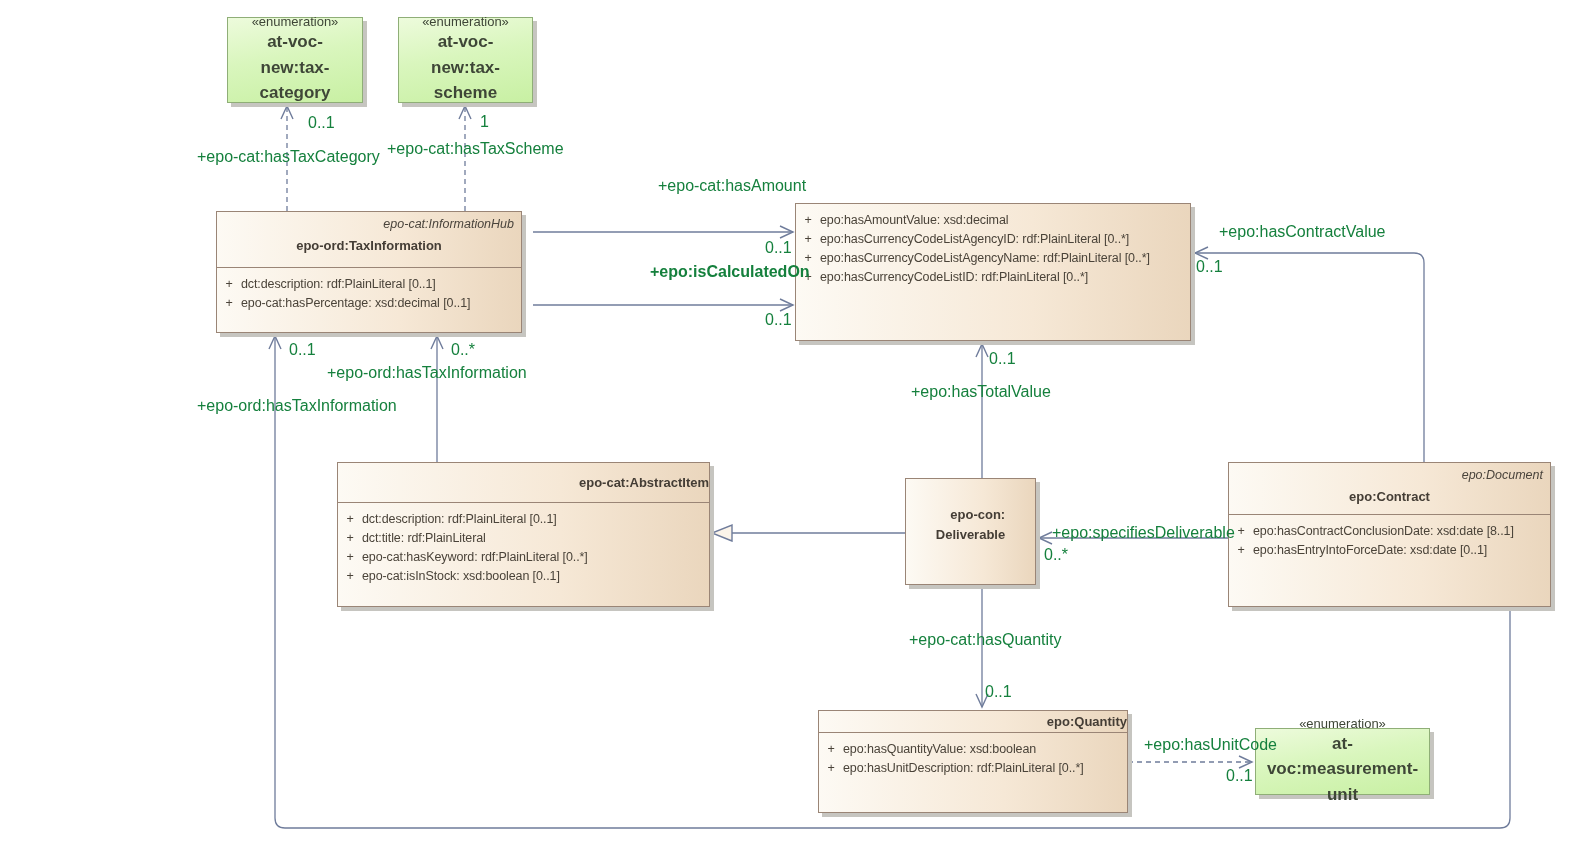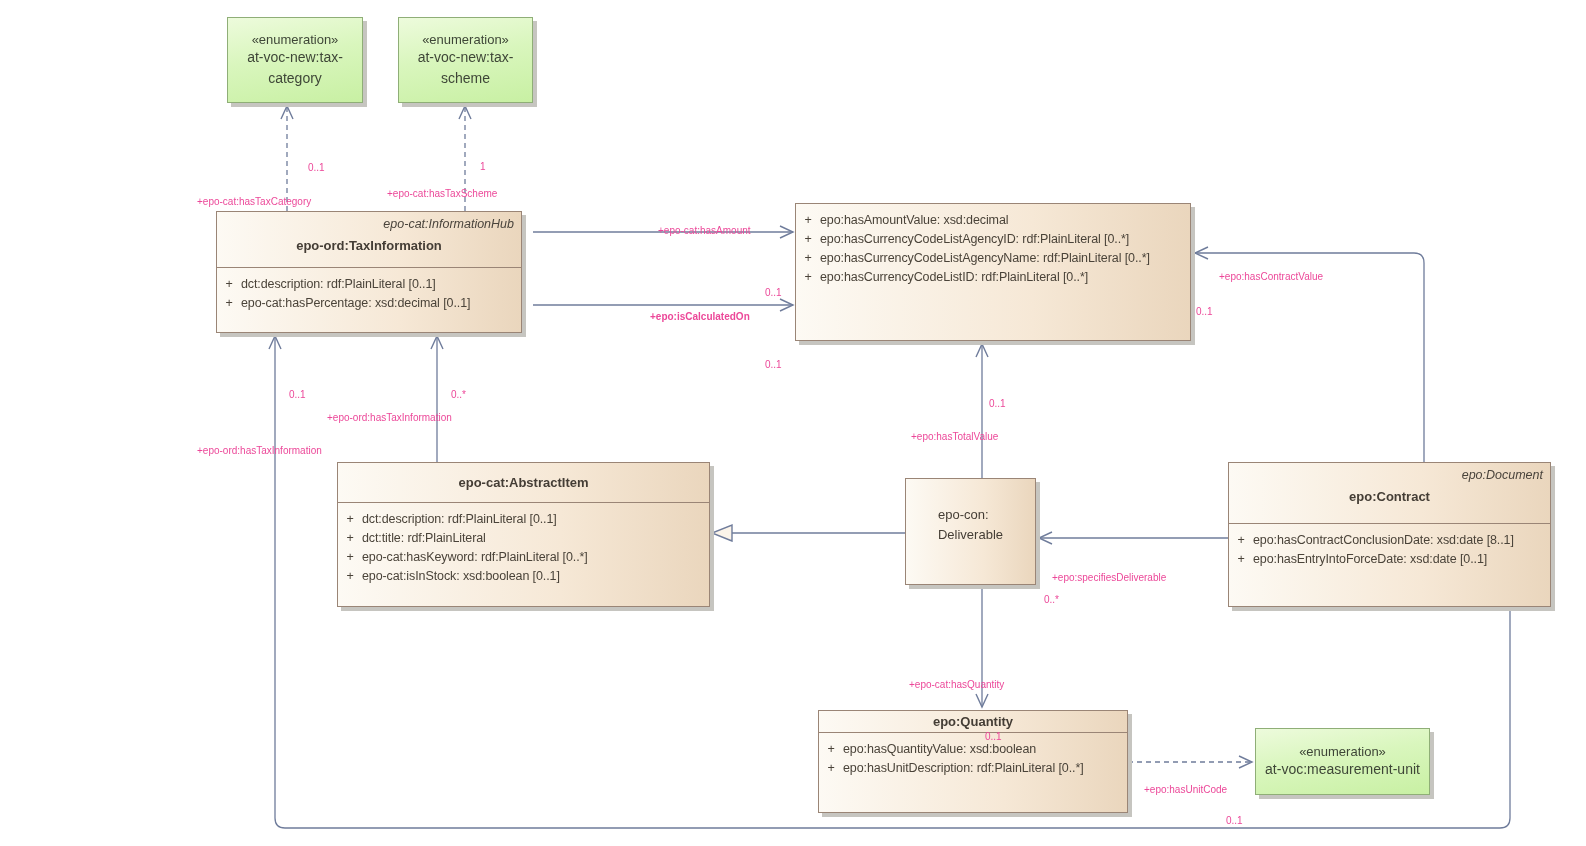--- a/index.html
+++ b/index.html
@@ -16,51 +16,51 @@
   }
   .uml-enum{
     position:absolute;box-sizing:border-box;
     background:linear-gradient(170deg,#edfbdc 0%,#d9f6bd 45%,#c8f0a3 100%);
     border:1px solid #8fae77;
     box-shadow:4px 4px 0 #c6c5c0;
     display:flex;flex-direction:column;align-items:center;justify-content:center;
     text-align:center;color:#3e4637;
   }
   .enum-stereotype{font-size:13px;}
-  .enum-name{font-size:14px;font-weight:normal;line-height:1.5;padding:0 6px;}
+  .enum-name{font-size:17px;font-weight:bold;line-height:1.5;padding:0 6px;}
   .cls-header{box-sizing:border-box;border-bottom:1px solid #9a8576;}
   .cls-parent{font-style:italic;font-size:12.5px;text-align:right;padding:5px 7px 0 0;color:#4a443c;}
   .cls-name{font-size:13px;font-weight:bold;text-align:center;padding-top:7px;color:#443d35;}
-  .cls-header.solo{display:flex;align-items:center;justify-content:center;}
+  .cls-header.solo{display:flex;align-items:center;justify-content:flex-end;}
   .cls-header.solo .cls-name{padding-top:0;}
   .cls-attrs{padding-top:7px;}
   .attr-row{display:flex;font-size:12.5px;line-height:19px;white-space:nowrap;color:#4a4339;letter-spacing:-0.1px;}
   .attr-vis{width:24px;text-align:center;flex:0 0 24px;}
   
   #cls-tax-category{left:227px;top:17px;width:136px;height:86px;}
   #cls-tax-scheme{left:398px;top:17px;width:135px;height:86px;}
   #cls-measurement-unit{left:1255px;top:728px;width:175px;height:67px;}
   #cls-tax-information{left:216px;top:211px;width:306px;height:122px;}
   #cls-tax-information .cls-header{height:56px;}
   #cls-monetary-value{left:795px;top:203px;width:396px;height:138px;}
   #cls-monetary-value .cls-header{height:56px;}
   #cls-abstract-item{left:337px;top:462px;width:373px;height:145px;}
   #cls-abstract-item .cls-header{height:40px;}
   #cls-contract{left:1228px;top:462px;width:323px;height:145px;}
-  #cls-contract .cls-header{height:61px;}
+  #cls-contract .cls-header{height:52px;}
   #cls-quantity{left:818px;top:710px;width:310px;height:103px;}
   #cls-quantity .cls-header{height:22px;}
   #cls-deliverable{left:905px;top:478px;width:131px;height:107px;display:flex;align-items:center;justify-content:center;}
-  #cls-deliverable .obj-name{font-size:13px;font-weight:normal;text-align:left;line-height:20px;color:#443d35;padding-bottom:14px;}
+  #cls-deliverable .obj-name{font-size:13px;font-weight:bold;text-align:right;line-height:20px;color:#443d35;padding-bottom:14px;}
   
   #edges{position:absolute;left:0;top:0;width:1586px;height:846px;}
   .edge{stroke:#6f7c9b;stroke-width:1.3;fill:none;}
   .edge.dashed{stroke-dasharray:5 4;}
   
-  .edge-label,.edge-card{position:absolute;font-size:10px;color:#ec4899;white-space:nowrap;margin-top:48px;}
+  .edge-label,.edge-card{position:absolute;font-size:16px;color:#15803d;white-space:nowrap;}
   #lbl-hasTaxCategory{left:197px;top:148px;}
   #crd-hasTaxCategory{left:308px;top:114px;}
   #lbl-hasTaxScheme{left:387px;top:140px;}
   #crd-hasTaxScheme{left:480px;top:113px;}
   #lbl-hasAmount{left:658px;top:177px;}
   #crd-hasAmount{left:765px;top:239px;}
   #lbl-isCalculatedOn{left:650px;top:263px;font-weight:bold;}
   #crd-isCalculatedOn{left:765px;top:311px;}
   #lbl-hasTaxInformation-item{left:327px;top:364px;}
   #crd-hasTaxInformation-item{left:451px;top:341px;}

